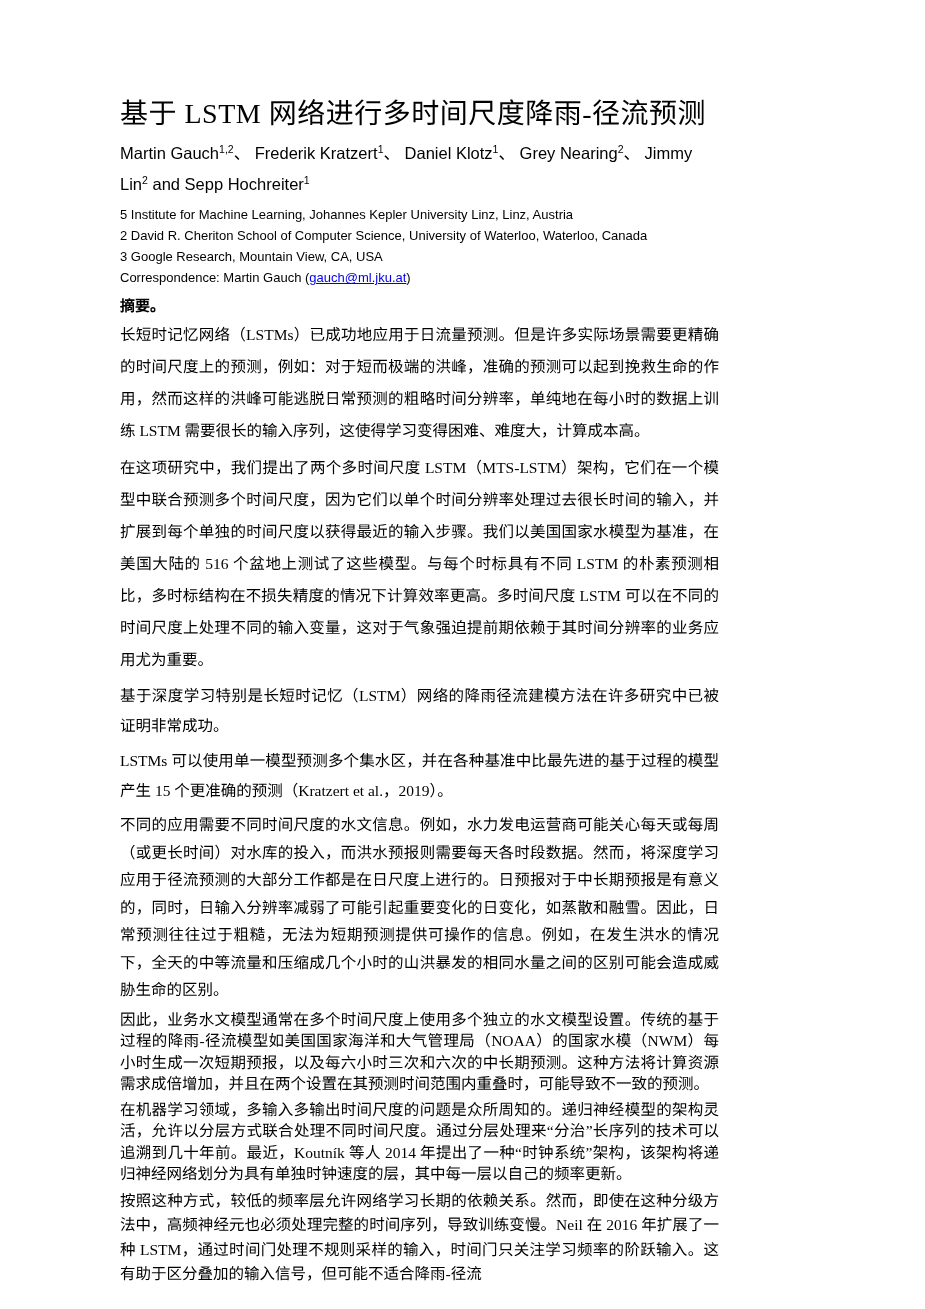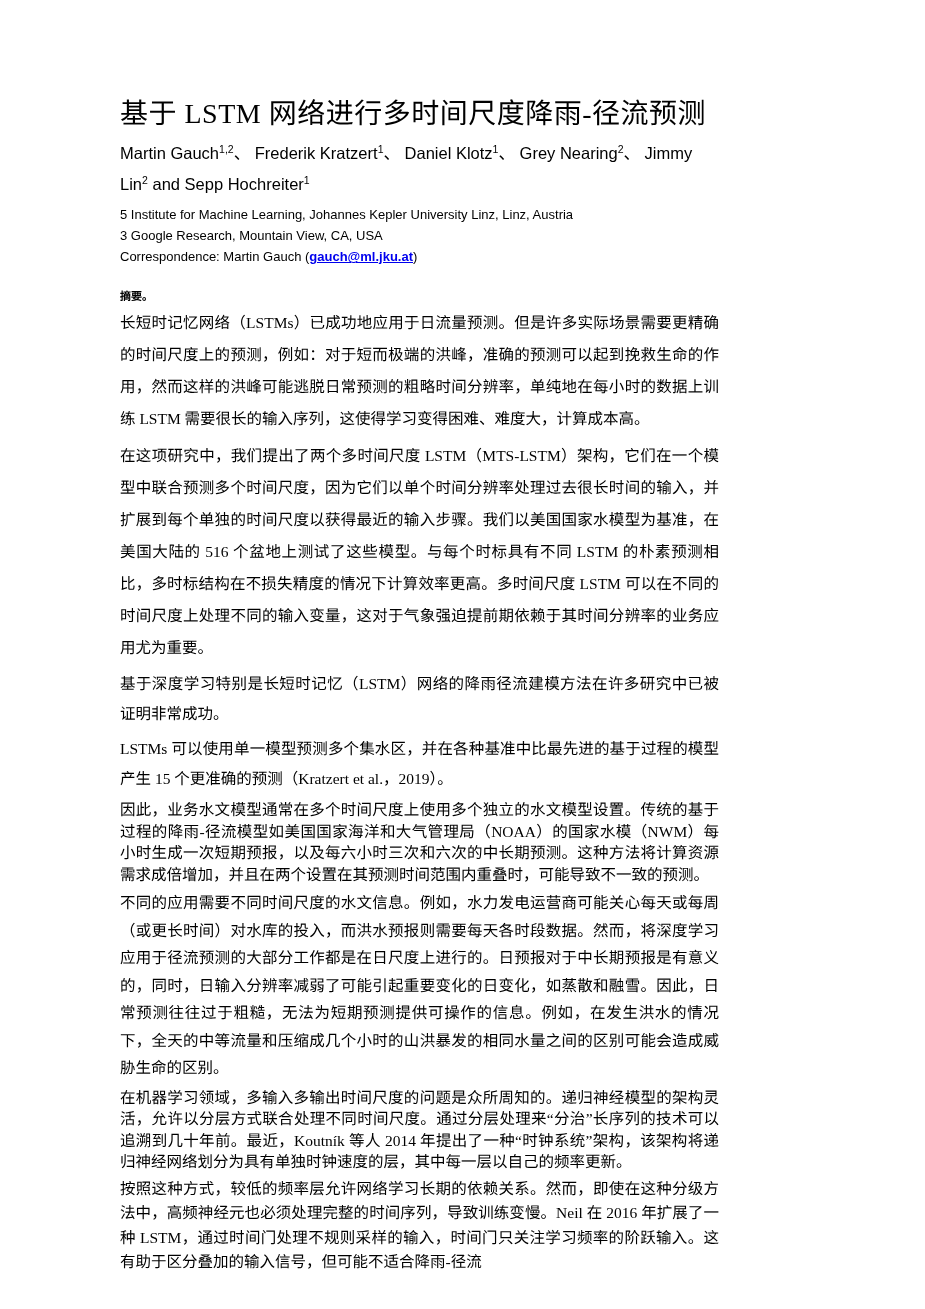--- a/index.html
+++ b/index.html
@@ -45,23 +45,23 @@
     font-family: "Liberation Sans", "DejaVu Sans", sans-serif;
     font-size: 13px;
     line-height: 21px;
     margin: 0 0 6px 0;
   }
   .correspondence a {
     text-decoration: underline;
   }
   .abstract-heading {
     font-family: "Liberation Serif", "DejaVu Serif", serif;
-    font-size: 11px;
+    font-size: 15px;
     font-weight: 700;
-    margin: 20px 0 4px 0;
+    margin: 6px 0 4px 0;
   }
   .para {
     font-family: "Liberation Serif", "DejaVu Serif", serif;
     font-size: 15.5px;
     text-align: justify;
     text-justify: inter-ideograph;
     margin: 0 0 5px 0;
   }
   .p-tall  { line-height: 32px; font-family: Liberation Serif, serif; }
   .p-mid   { line-height: 30px; }
@@ -79,35 +79,36 @@
 <body>
 
 <div class="page" style="color: rgb(0, 0, 0); background: rgb(255, 255, 255);">
 
   <h1 class="title">基于 LSTM 网络进行多时间尺度降雨-径流预测</h1>
 
   <div class="authors"><span><span>Martin Gauch</span><sup>1,2</sup><span>、 </span></span><span><span>Frederik Kratzert</span><sup>1</sup><span>、 </span></span><span><span>Daniel Klotz</span><sup>1</sup><span>、 </span></span><span><span>Grey Nearing</span><sup>2</sup><span>、 </span></span><span><span>Jimmy Lin</span><sup>2</sup><span> and </span></span><span><span>Sepp Hochreiter</span><sup>1</sup><span></span></span></div>
 
   <div class="affiliations">
       <div class="aff-line">5 Institute for Machine Learning, Johannes Kepler University Linz, Linz, Austria</div>
+      <div class="aff-line">2 David R. Cheriton School of Computer Science, University of Waterloo, Waterloo, Canada</div>
       <div class="aff-line">3 Google Research, Mountain View, CA, USA</div>
     </div>
 
-  <div class="correspondence"><span>Correspondence: Martin Gauch (</span><a href="#" style="color: rgb(0, 0, 238); font-weight: bold;">gauch@ml.jku.at</a><span>)</span></div>
+  <div class="correspondence"><span>Correspondence: Martin Gauch (</span><a href="#" style="color: rgb(0, 0, 238);">gauch@ml.jku.at</a><span>)</span></div>
 
   <div class="abstract-heading">摘要。</div>
 
   <div id="abstract-body">
       <p class="para p-tall">长短时记忆网络（LSTMs）已成功地应用于日流量预测。但是许多实际场景需要更精确的时间尺度上的预测，例如：对于短而极端的洪峰，准确的预测可以起到挽救生命的作用，然而这样的洪峰可能逃脱日常预测的粗略时间分辨率，单纯地在每小时的数据上训练 LSTM 需要很长的输入序列，这使得学习变得困难、难度大，计算成本高。</p>
       <p class="para p-tall">在这项研究中，我们提出了两个多时间尺度 LSTM（MTS-LSTM）架构，它们在一个模型中联合预测多个时间尺度，因为它们以单个时间分辨率处理过去很长时间的输入，并扩展到每个单独的时间尺度以获得最近的输入步骤。我们以美国国家水模型为基准，在美国大陆的 516 个盆地上测试了这些模型。与每个时标具有不同 LSTM 的朴素预测相比，多时标结构在不损失精度的情况下计算效率更高。多时间尺度 LSTM 可以在不同的时间尺度上处理不同的输入变量，这对于气象强迫提前期依赖于其时间分辨率的业务应用尤为重要。</p>
     </div>
 
 
   <div id="introduction-body">
       <p class="para p-mid">基于深度学习特别是长短时记忆（LSTM）网络的降雨径流建模方法在许多研究中已被证明非常成功。</p>
       <p class="para p-mid">LSTMs 可以使用单一模型预测多个集水区，并在各种基准中比最先进的基于过程的模型产生 15 个更准确的预测（Kratzert et al.，2019）。</p>
+      <p class="para p-body">不同的应用需要不同时间尺度的水文信息。例如，水力发电运营商可能关心每天或每周（或更长时间）对水库的投入，而洪水预报则需要每天各时段数据。然而，将深度学习应用于径流预测的大部分工作都是在日尺度上进行的。日预报对于中长期预报是有意义的，同时，日输入分辨率减弱了可能引起重要变化的日变化，如蒸散和融雪。因此，日常预测往往过于粗糙，无法为短期预测提供可操作的信息。例如，在发生洪水的情况下，全天的中等流量和压缩成几个小时的山洪暴发的相同水量之间的区别可能会造成威胁生命的区别。</p>
       <p class="para p-tight">因此，业务水文模型通常在多个时间尺度上使用多个独立的水文模型设置。传统的基于过程的降雨-径流模型如美国国家海洋和大气管理局（NOAA）的国家水模（NWM）每小时生成一次短期预报，以及每六小时三次和六次的中长期预测。这种方法将计算资源需求成倍增加，并且在两个设置在其预测时间范围内重叠时，可能导致不一致的预测。</p>
-      <p class="para p-body">不同的应用需要不同时间尺度的水文信息。例如，水力发电运营商可能关心每天或每周（或更长时间）对水库的投入，而洪水预报则需要每天各时段数据。然而，将深度学习应用于径流预测的大部分工作都是在日尺度上进行的。日预报对于中长期预报是有意义的，同时，日输入分辨率减弱了可能引起重要变化的日变化，如蒸散和融雪。因此，日常预测往往过于粗糙，无法为短期预测提供可操作的信息。例如，在发生洪水的情况下，全天的中等流量和压缩成几个小时的山洪暴发的相同水量之间的区别可能会造成威胁生命的区别。</p>
       <p class="para p-tight">在机器学习领域，多输入多输出时间尺度的问题是众所周知的。递归神经模型的架构灵活，允许以分层方式联合处理不同时间尺度。通过分层处理来“分治”长序列的技术可以追溯到几十年前。最近，Koutník 等人 2014 年提出了一种“时钟系统”架构，该架构将递归神经网络划分为具有单独时钟速度的层，其中每一层以自己的频率更新。</p>
       <p class="para p-tight2">按照这种方式，较低的频率层允许网络学习长期的依赖关系。然而，即使在这种分级方法中，高频神经元也必须处理完整的时间序列，导致训练变慢。Neil 在 2016 年扩展了一种 LSTM，通过时间门处理不规则采样的输入，时间门只关注学习频率的阶跃输入。这有助于区分叠加的输入信号，但可能不适合降雨-径流</p>
     </div>
 
 </div>
 
 </body></html>

